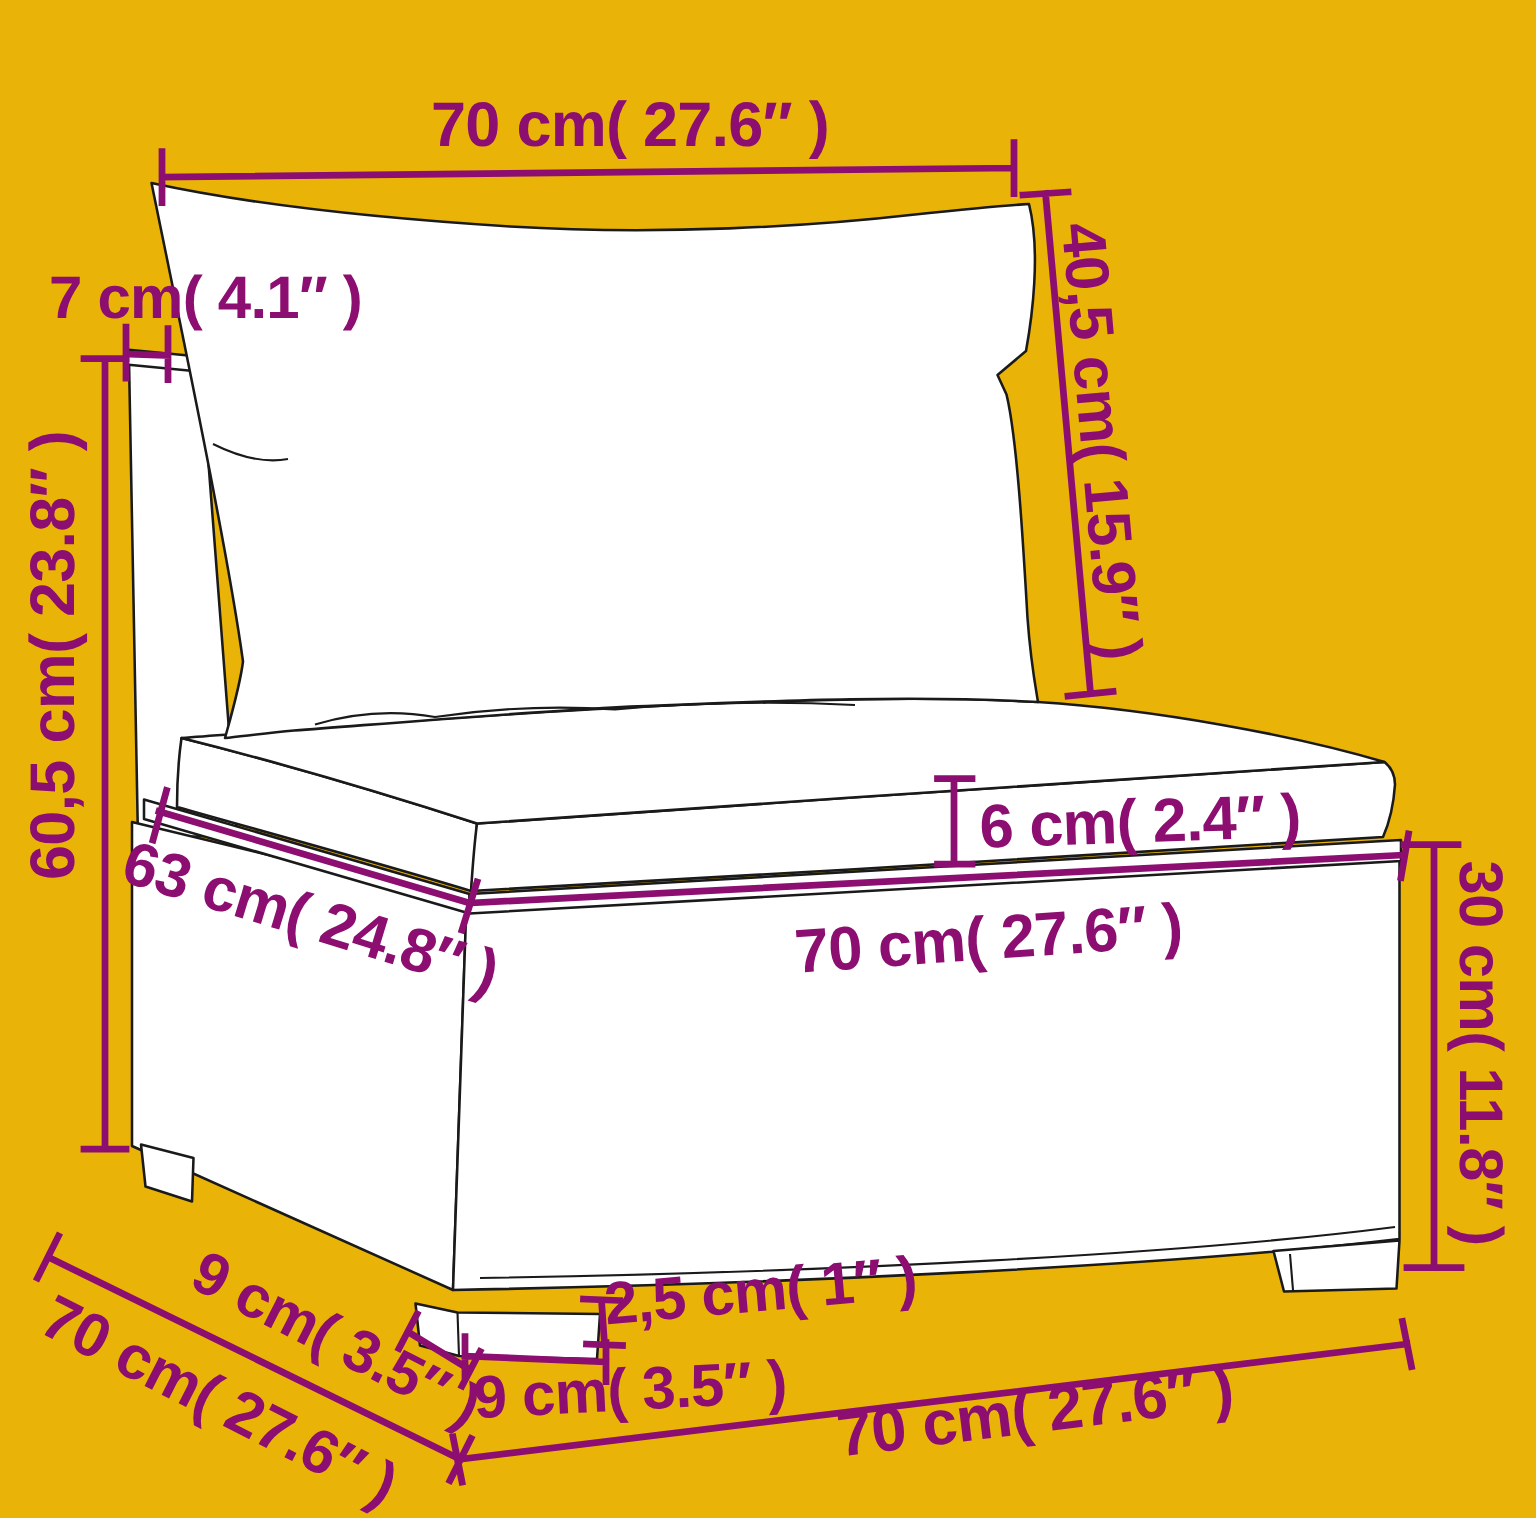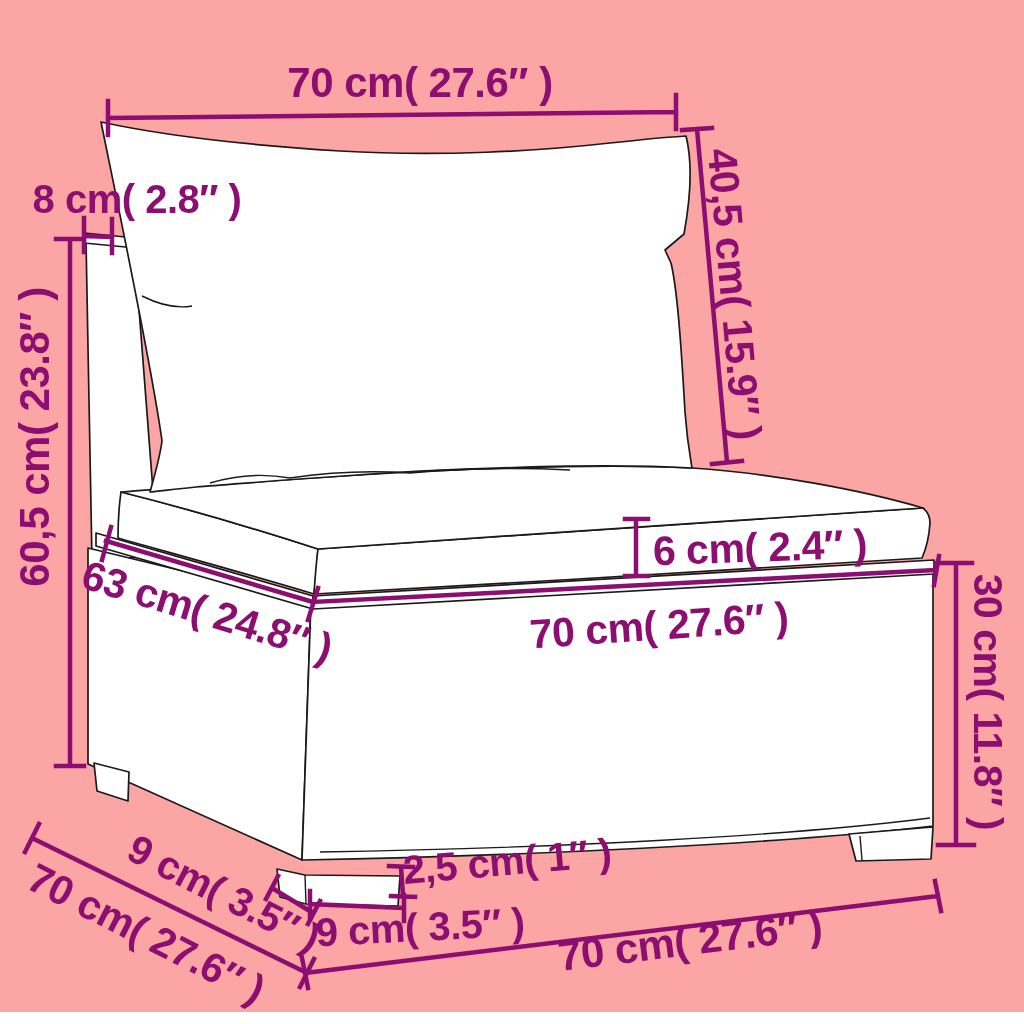--- a/index.html
+++ b/index.html
@@ -1,17 +1,17 @@
 <!DOCTYPE html>
 <html style="--accent: #8b0e70; --ink: #1a1a1a;"><head>
 <meta charset="utf-8">
 <style>
   html,body{margin:0;padding:0;background:#ffffff;}
   .stage{
-    position:relative;width:1024px;height:1012px;background:#fca5a5;overflow:hidden;
+    position:relative;width:1024px;height:1012px;background:#eab308;overflow:hidden;
     font-family:"Liberation Sans","DejaVu Sans",sans-serif;
   }
   .stage svg{position:absolute;left:0;top:0;}
   .dim-label{
     position:absolute;
     left:var(--cx);top:var(--cy);
     transform:translate(-50%,-50%) rotate(var(--rot));
     font-size:var(--fs);
     font-weight:700;
     line-height:1;
@@ -93,21 +93,21 @@
       <path class="dim" d="M389,866 L413,867 M401,867 L403,896 M391,896 L415,897"></path>
       <path class="dim" d="M310,891 L310,917 M310,904 L404,908 M404,895 L404,921"></path>
       <path class="dim" d="M278,876 L266,899 M272,888 L313,913 M320,901 L308,924"></path>
       <path class="dim" d="M39,824 L25,852 M32,838 L307,973 M314,959 L300,987"></path>
       <path class="dim" d="M302,958 L308,988 M305,973 L938,896 M935,881 L941,911"></path>
     </g>
   </svg>
 
   <div class="dim-label" style="--cx:420px; --cy:83px;  --rot:0deg;   --fs:42px">70 cm( 27.6″ )</div>
 
-  <div class="dim-label" style="--cx:137px; --cy:199px; --rot:0deg;   --fs:40px">8 cm( 2.8″ )</div>
+  <div class="dim-label" style="--cx:137px; --cy:199px; --rot:0deg;   --fs:40px">7 cm( 4.1″ )</div>
 
   <div class="dim-label" style="--cx:734px; --cy:294px; --rot:85deg;  --fs:41px">40,5 cm( 15.9″ )</div>
 
   <div class="dim-label" style="--cx:35px;  --cy:437px; --rot:-90deg; --fs:42px">60,5 cm( 23.8″ )</div>
 
   <div class="dim-label" style="--cx:760px; --cy:548px; --rot:-2deg;  --fs:41px">6 cm( 2.4″ )</div>
 
   <div class="dim-label" style="--cx:207px; --cy:612px; --rot:17deg;  --fs:41px">63 cm( 24.8″ )</div>
 
   <div class="dim-label" style="--cx:659px; --cy:626px; --rot:-4deg;  --fs:41px">70 cm( 27.6″ )</div>

